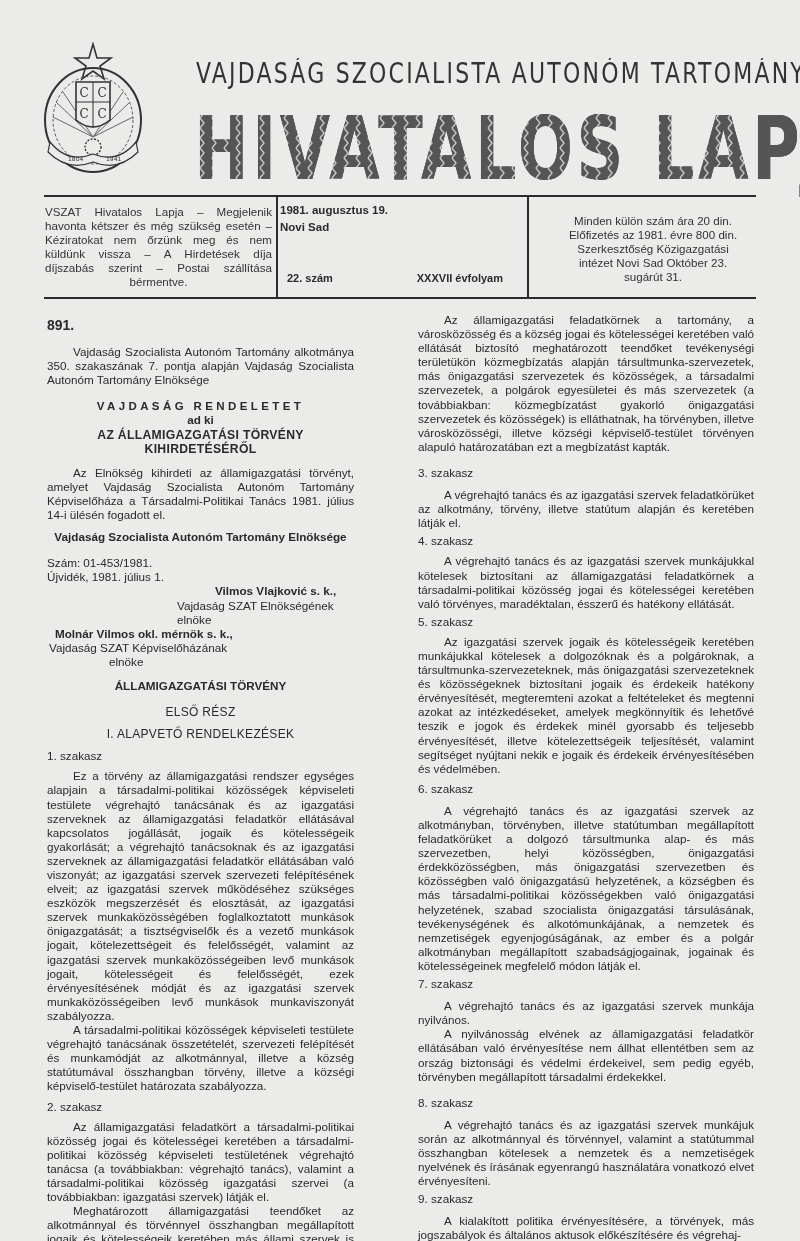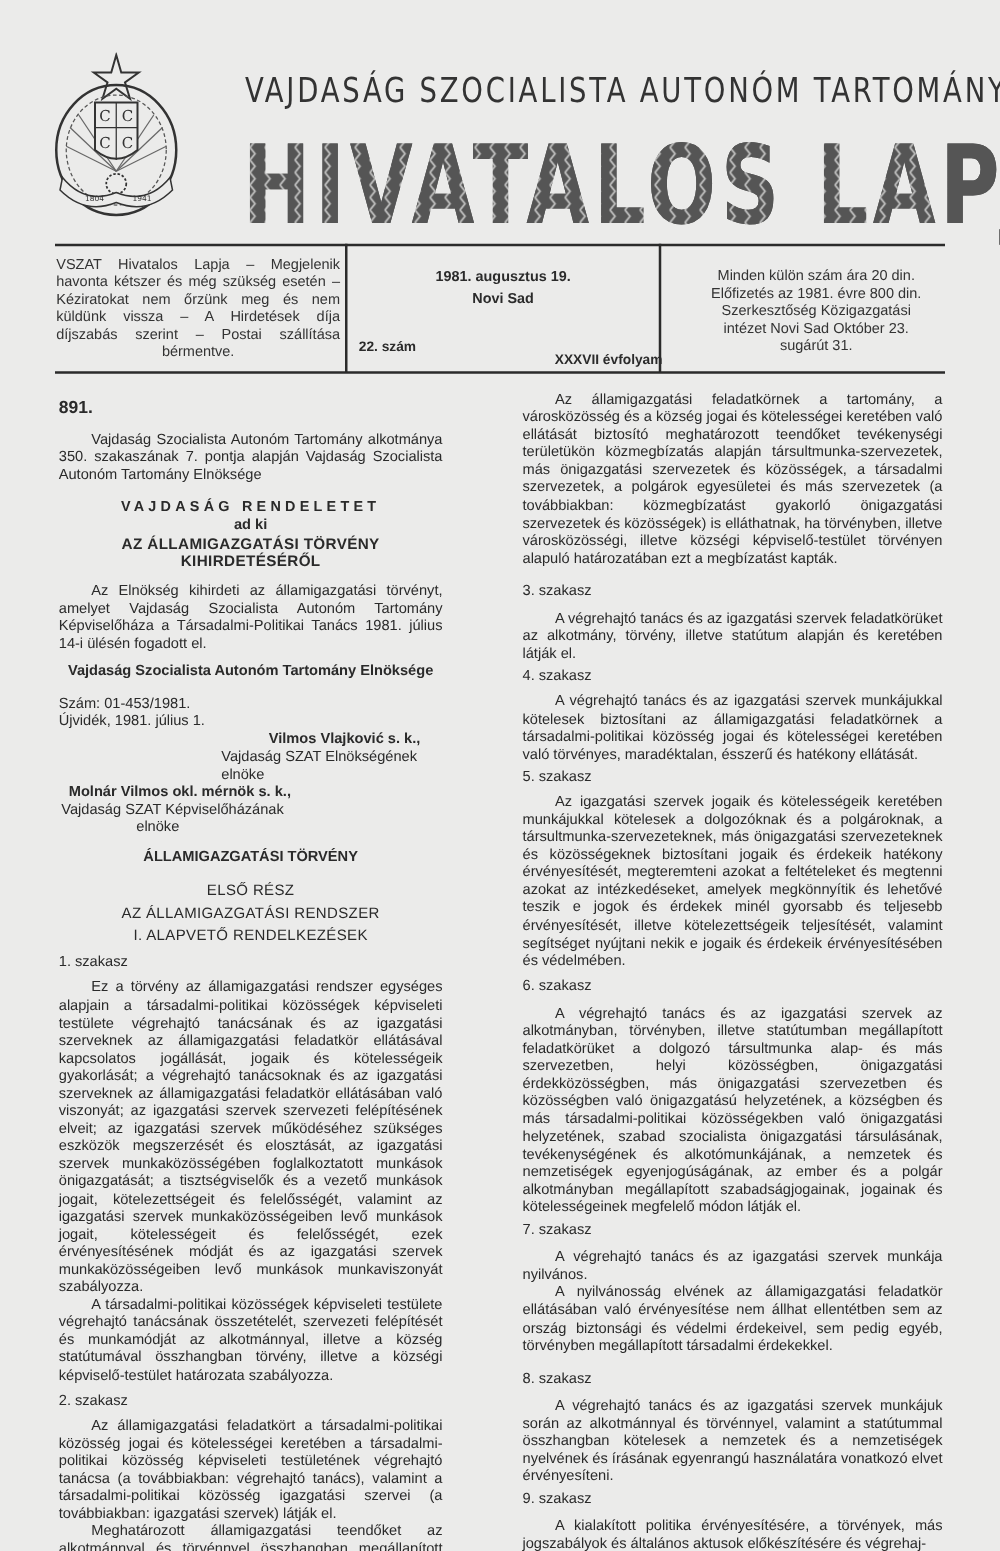--- a/index.html
+++ b/index.html
@@ -31,23 +31,23 @@
   .title-stripes { position: absolute; left: 0; top: 0; width: 565px; height: 86px; pointer-events: none; }
 
   
   .rule { position: absolute; height: 2px; background: #2b2b2b; }
   .vrule { position: absolute; width: 2px; background: #2b2b2b; }
   .info-left {
     position: absolute; left: 45px; top: 205px; width: 227px;
     font-size: 11.6px; line-height: 14px; text-align: justify; text-align-last: center;
     color: #333;
   }
-  .info-mid-date { position: absolute; left: 280px; top: 214px; width: 245px; text-align: center; font-size: 11.5px; font-weight: bold; line-height: 17px; }
+  .info-mid-date { position: absolute; left: 280px; top: 202px; width: 245px; font-size: 11.5px; font-weight: bold; line-height: 17px; }
   .info-mid-issue { position: absolute; left: 287px; top: 272px; font-size: 11px; font-weight: bold; }
-  .info-mid-vol { position: absolute; left: 408px; top: 272px; width: 122px; text-align: right; font-size: 11px; font-weight: bold; margin-top: 10px; }
+  .info-mid-vol { position: absolute; left: 381px; top: 272px; width: 122px; text-align: right; font-size: 11px; font-weight: bold; }
   .info-right {
     position: absolute; left: 533px; top: 214px; width: 240px;
     font-size: 11.6px; line-height: 14px; text-align: center; color: #333;
   }
 
   
   .col { position: absolute; font-size: 11.7px; line-height: 14.1px; color: #2a2a2a; }
   .col-left { left: 47px; top: 318px; width: 307px; }
   .col-right { left: 418px; top: 313px; width: 336px; }
   .p { margin: 0; text-align: justify; text-indent: 26px; }
@@ -144,21 +144,20 @@
     <p class="sig-line bold" style="padding-left:168px;">Vilmos Vlajković s. k.,</p>
     <p class="sig-line" style="padding-left:130px;">Vajdaság SZAT Elnökségének elnöke</p>
     <p class="sig-line bold" style="padding-left:8px;">Molnár Vilmos okl. mérnök s. k.,</p>
     <p class="sig-line" style="padding-left:2px;">Vajdaság SZAT Képviselőházának</p>
     <p class="sig-line" style="padding-left:62px;">elnöke</p>
     <div class="gap10"></div>
     <p class="center bold">ÁLLAMIGAZGATÁSI TÖRVÉNY</p>
     <div class="gap12"></div>
     <p class="center upper">ELSŐ RÉSZ</p>
     <div class="gap4"></div>
-    <p class="center upper">AZ ÁLLAMIGAZGATÁSI RENDSZER</p>
     <div class="gap4"></div>
     <p class="center upper">I. ALAPVETŐ RENDELKEZÉSEK</p>
     <div class="gap8"></div>
     <p class="section">1. szakasz</p>
     <div class="gap6"></div>
     <p class="p">Ez a törvény az államigazgatási rendszer egységes alapjain a társadalmi-politikai közösségek képviseleti testülete végrehajtó tanácsának és az igazgatási szerveknek az államigazgatási feladatkör ellátásával kapcsolatos jogállását, jogaik és kötelességeik gyakorlását; a végrehajtó tanácsoknak és az igazgatási szerveknek az államigazgatási feladatkör ellátásában való viszonyát; az igazgatási szervek szervezeti felépítésének elveit; az igazgatási szervek működéséhez szükséges eszközök megszerzését és elosztását, az igazgatási szervek munkaközösségében foglalkoztatott munkások önigazgatását; a tisztségviselők és a vezető munkások jogait, kötelezettségeit és felelősségét, valamint az igazgatási szervek munkaközösségeiben levő munkások jogait, kötelességeit és felelősségét, ezek érvényesítésének módját és az igazgatási szervek munkaközösségeiben levő munkások munkaviszonyát szabályozza.</p>
     <p class="p">A társadalmi-politikai közösségek képviseleti testülete végrehajtó tanácsának összetételét, szervezeti felépítését és munkamódját az alkotmánnyal, illetve a község statútumával összhangban törvény, illetve a községi képviselő-testület határozata szabályozza.</p>
     <div class="gap6"></div>
     <p class="section">2. szakasz</p>
     <div class="gap6"></div>

